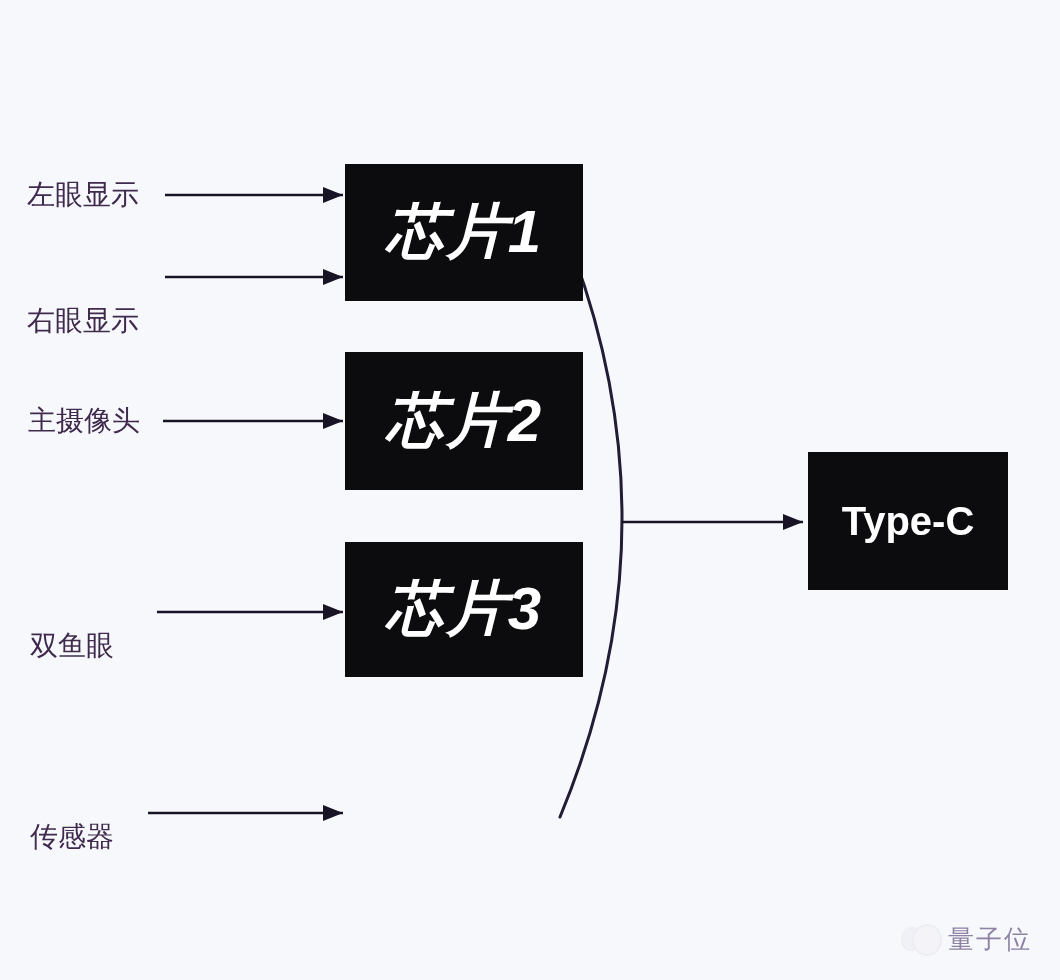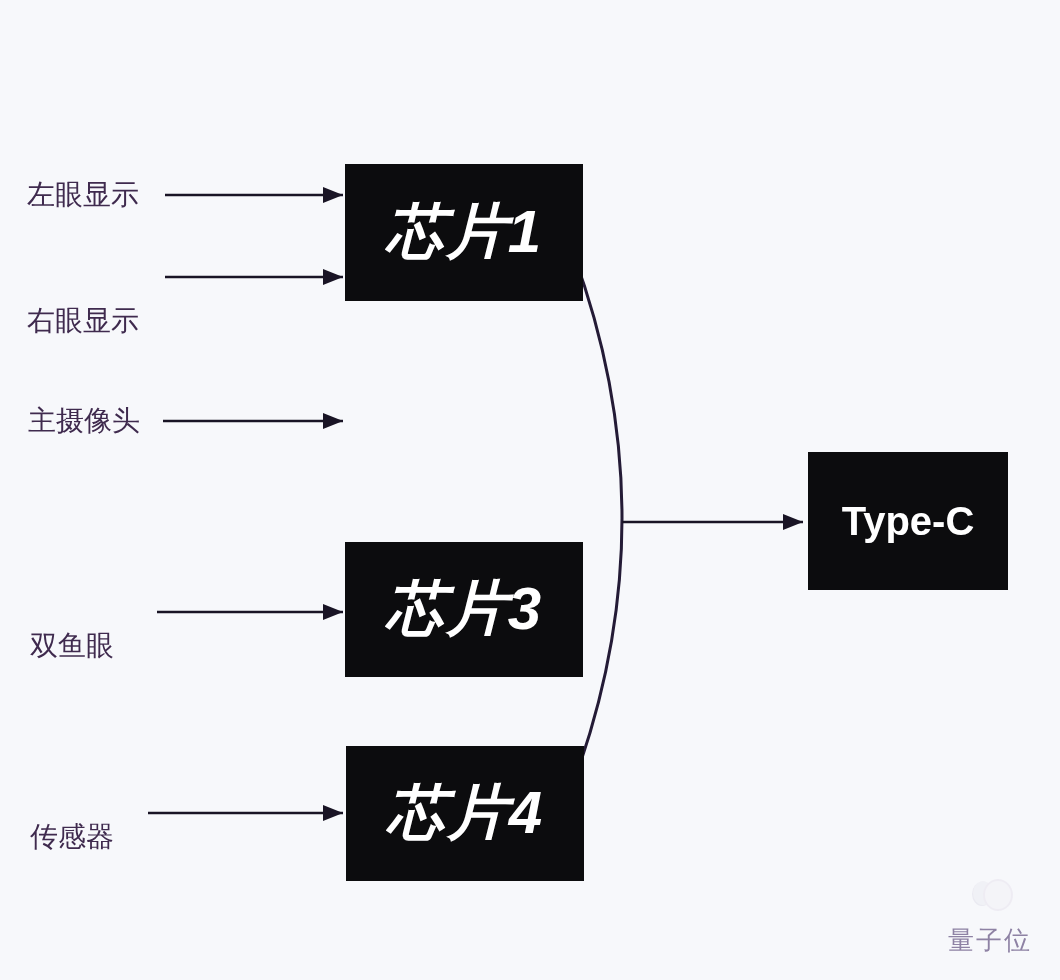--- a/index.html
+++ b/index.html
@@ -65,21 +65,20 @@
   .lbl-3 { left: 28px; top: 404px; text-align: center; }
   .lbl-4 { left: 30px; top: 629px; }
   .lbl-5 { left: 30px; top: 820px; }
   .watermark {
     position: absolute;
     right: 28px;
     bottom: 22px;
     display: flex;
     align-items: center;
     gap: 10px;
-    flex-direction: column;
   }
   .watermark-logo {
     width: 38px;
     height: 38px;
     position: relative;
     opacity: 0.55;
   }
   .watermark-logo .c1,
   .watermark-logo .c2 {
     position: absolute;
@@ -130,25 +129,25 @@
 
   <div class="input-label lbl-1">左眼显示</div>
   <div class="input-label lbl-2">右眼显示</div>
   <div class="input-label lbl-3">主摄像头</div>
   <div class="input-label lbl-4">双鱼眼</div>
   <div class="input-label lbl-5">传感器</div>
 
   <div class="node chip chip-1">
     <span>芯片1</span>
   </div>
+  <div class="node chip chip-2">
+    <span>芯片2</span>
+  </div>
   <div class="node chip chip-3">
     <span>芯片3</span>
-  </div>
-  <div class="node chip chip-4">
-    <span>芯片4</span>
   </div>
 
   <div class="node typec">
     <span>Type-C</span>
   </div>
 
   <div class="watermark">
     <div class="watermark-logo">
       <div class="c1"></div>
       <div class="c2"></div>

